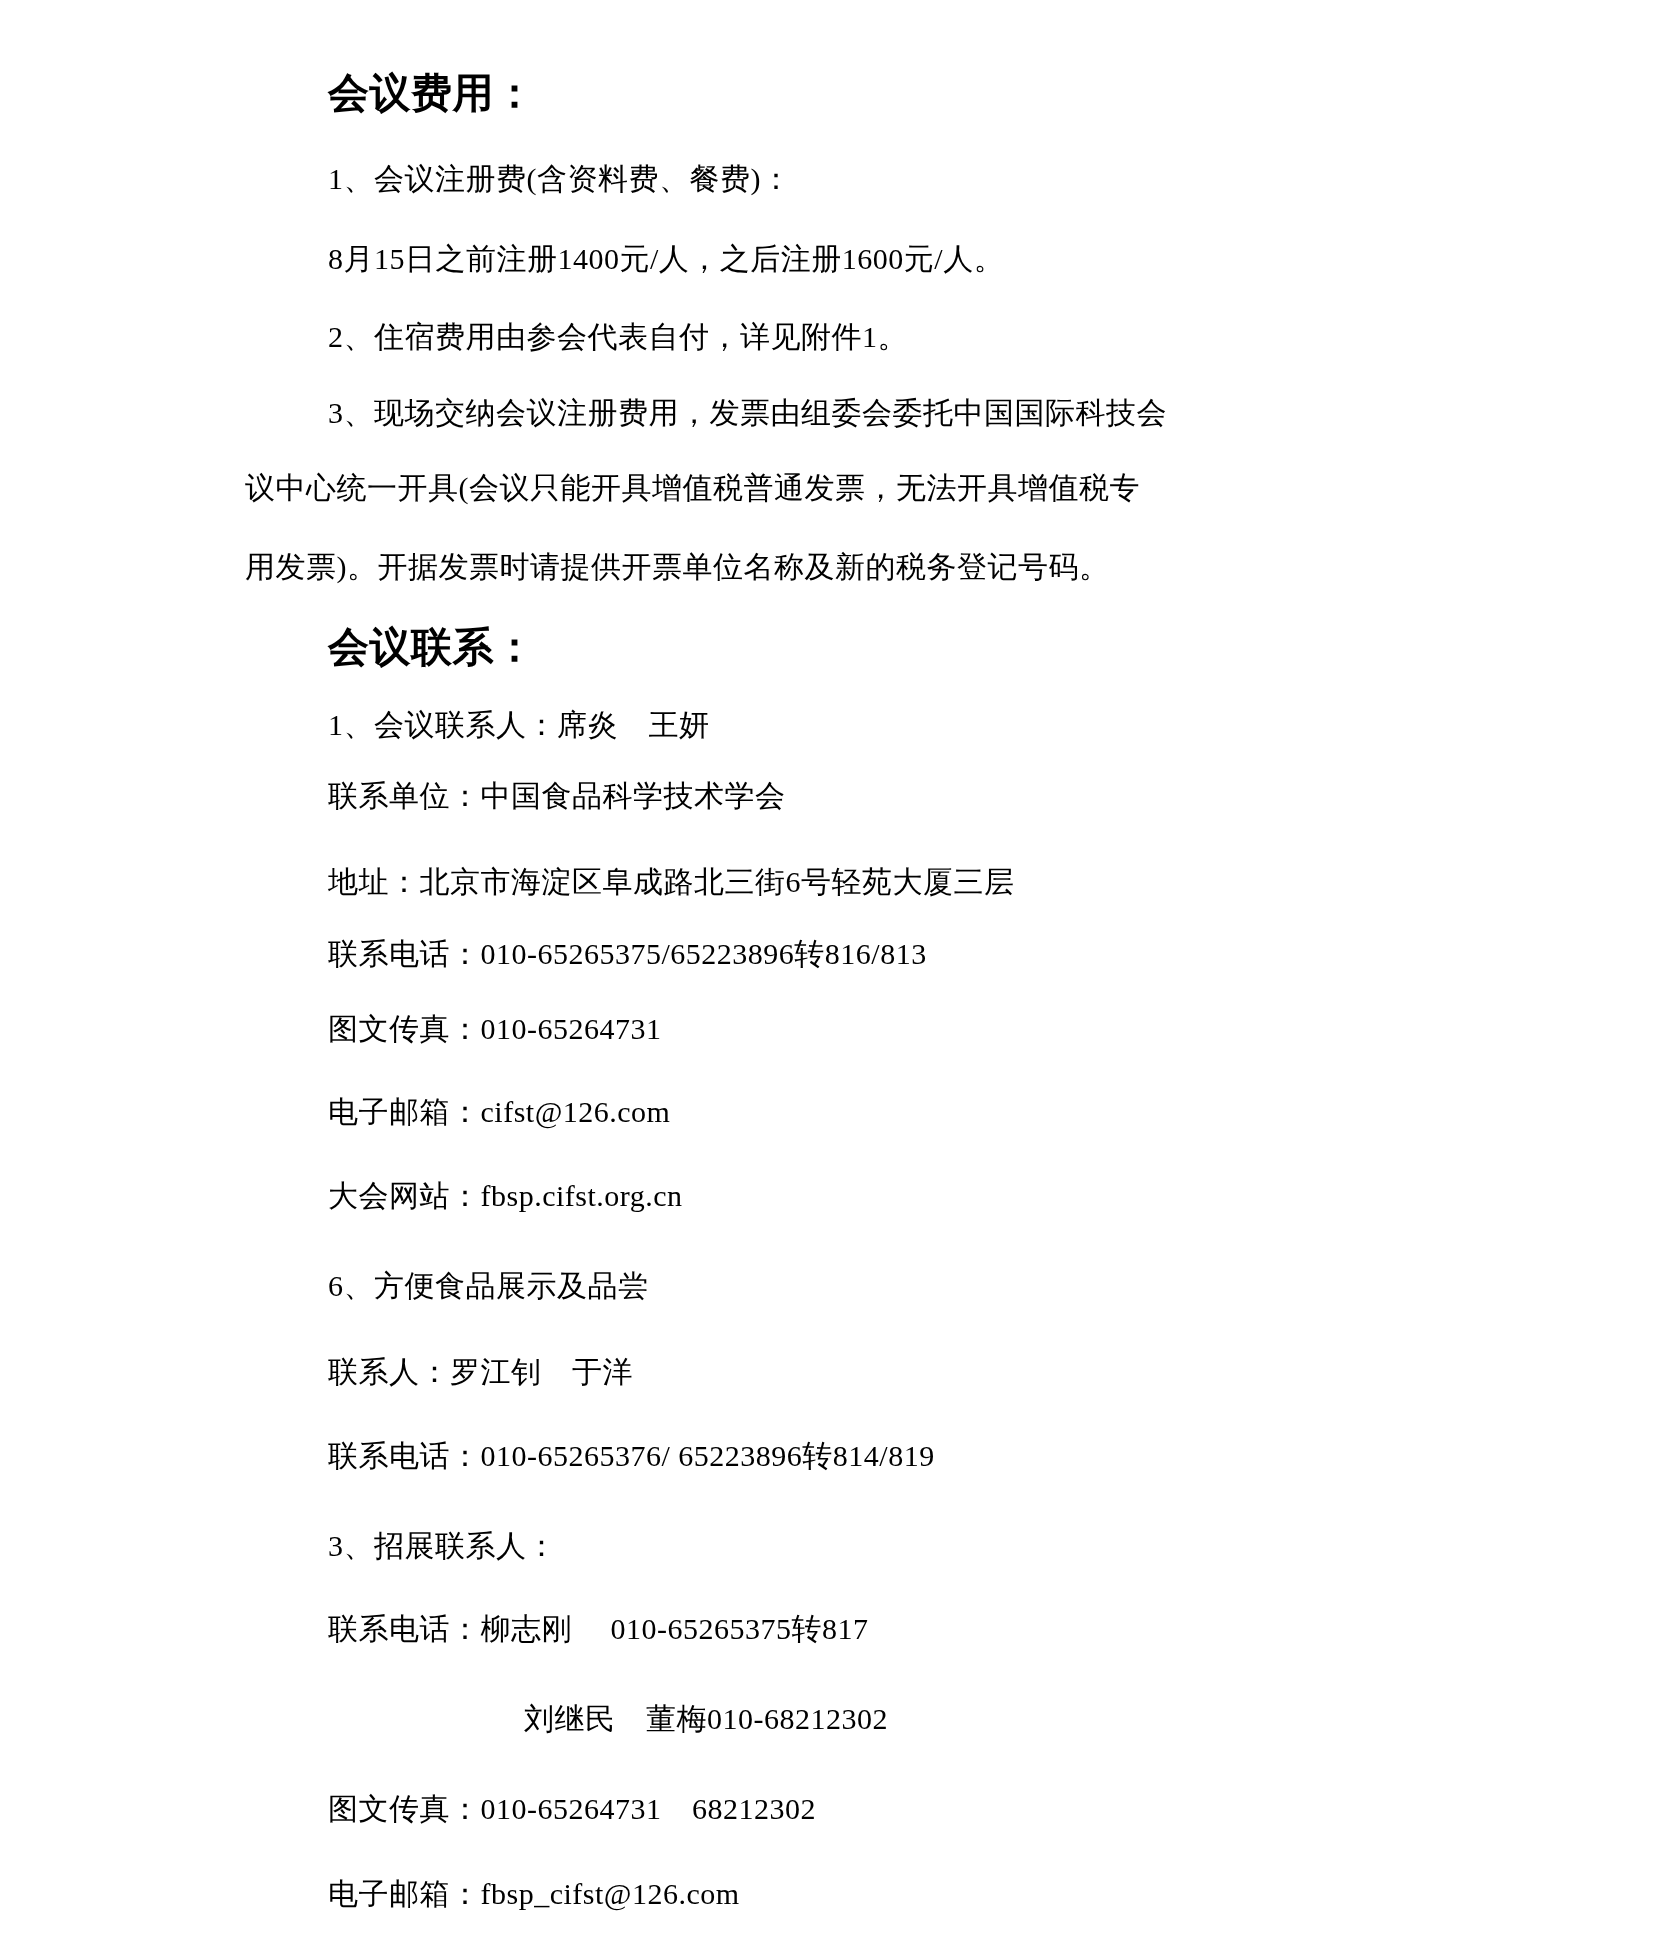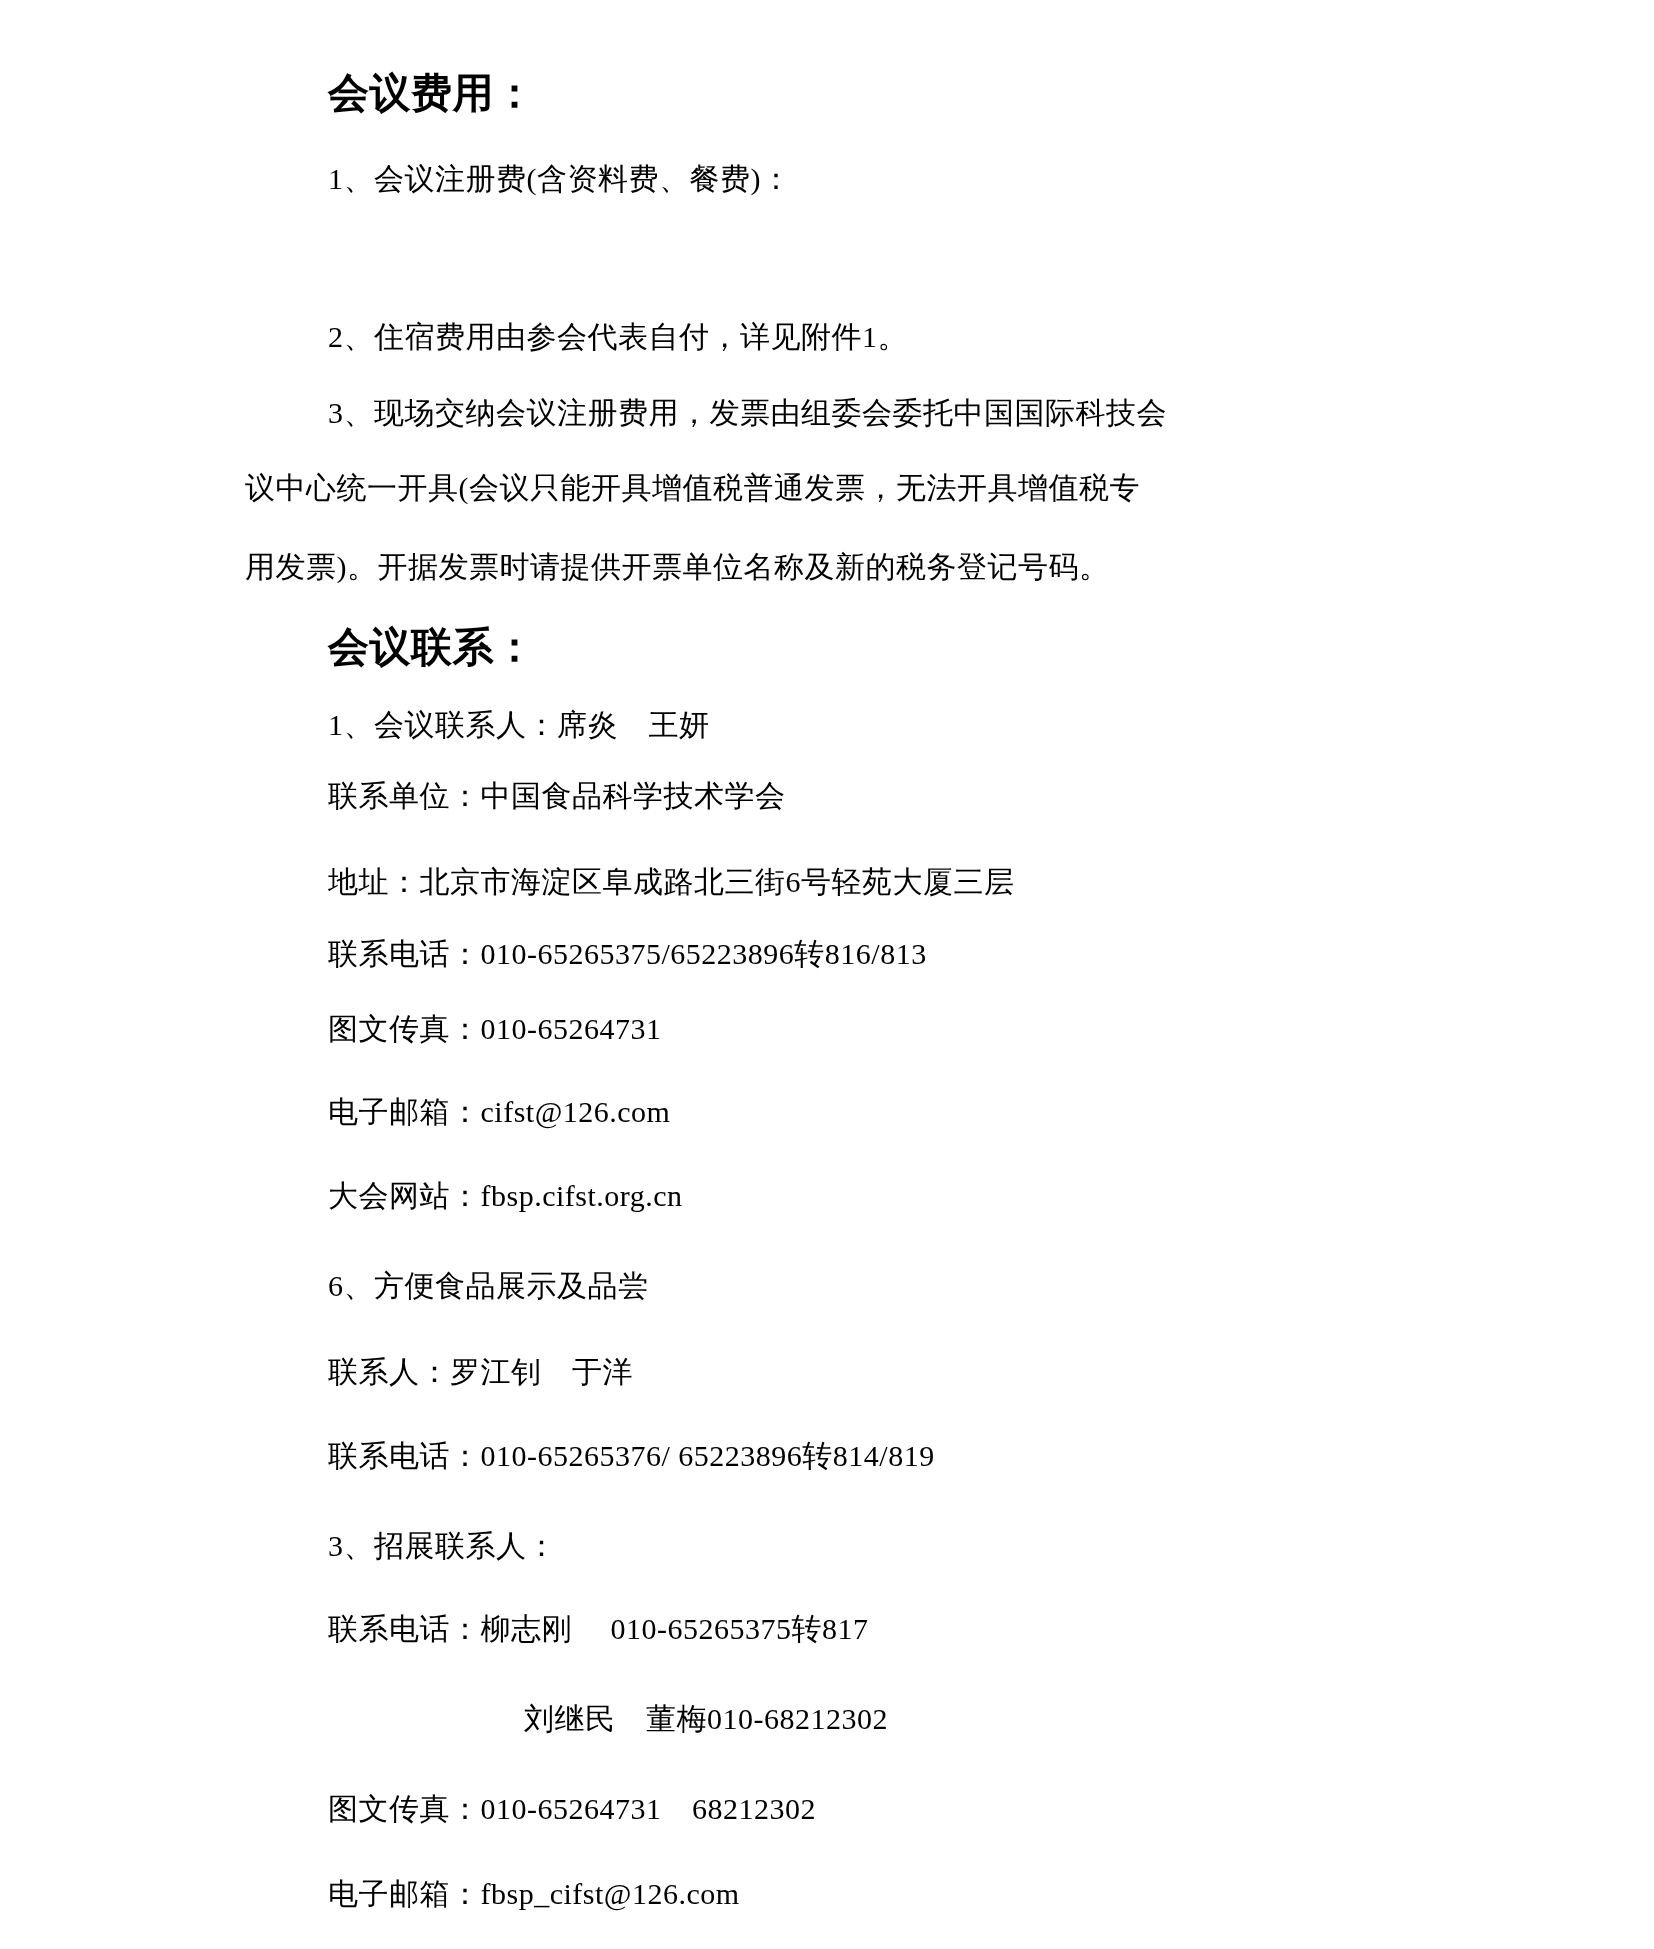--- a/index.html
+++ b/index.html
@@ -29,20 +29,21 @@
     font-size: 41px;
   }
 </style>
 </head>
 <body>
 
 <div class="page">
 
   <div class="line heading" style="left:328px; top:70px">会议费用：</div>
   <div class="line" style="left:328px; top:156px">1、会议注册费(含资料费、餐费)：</div>
+  <div class="line" style="left:328px; top:236px">8月15日之前注册1400元/人，之后注册1600元/人。</div>
   <div class="line" style="left:328px; top:314px">2、住宿费用由参会代表自付，详见附件1。</div>
   <div class="line" style="left:328px; top:390px">3、现场交纳会议注册费用，发票由组委会委托中国国际科技会</div>
   <div class="line" style="left:245px; top:544px">用发票)。开据发票时请提供开票单位名称及新的税务登记号码。</div>
   <div class="line" style="left:245px; top:465px">议中心统一开具(会议只能开具增值税普通发票，无法开具增值税专</div>
   <div class="line heading" style="left:328px; top:624px">会议联系：</div>
   <div class="line" style="left:328px; top:702px">1、会议联系人：席炎　王妍</div>
   <div class="line" style="left:328px; top:773px">联系单位：中国食品科学技术学会</div>
   <div class="line" style="left:328px; top:859px">地址：北京市海淀区阜成路北三街6号轻苑大厦三层</div>
   <div class="line" style="left:328px; top:931px">联系电话：010-65265375/65223896转816/813</div>
   <div class="line" style="left:328px; top:1006px">图文传真：010-65264731</div>

